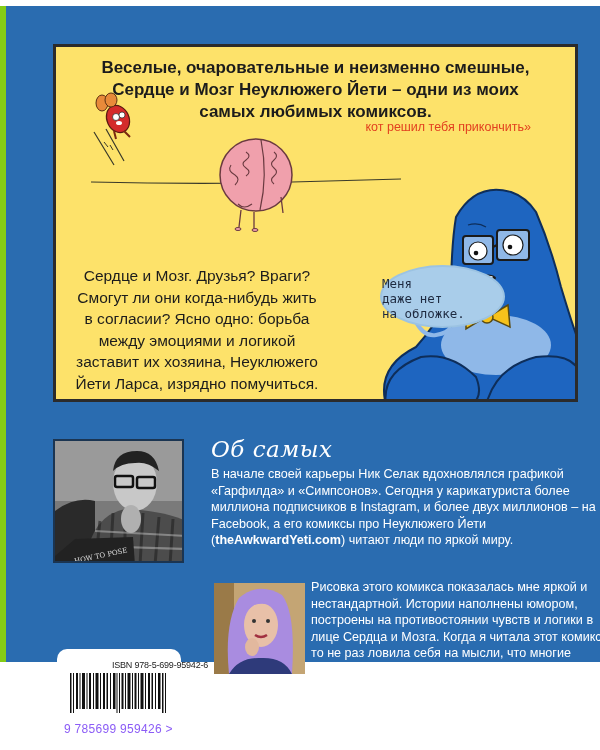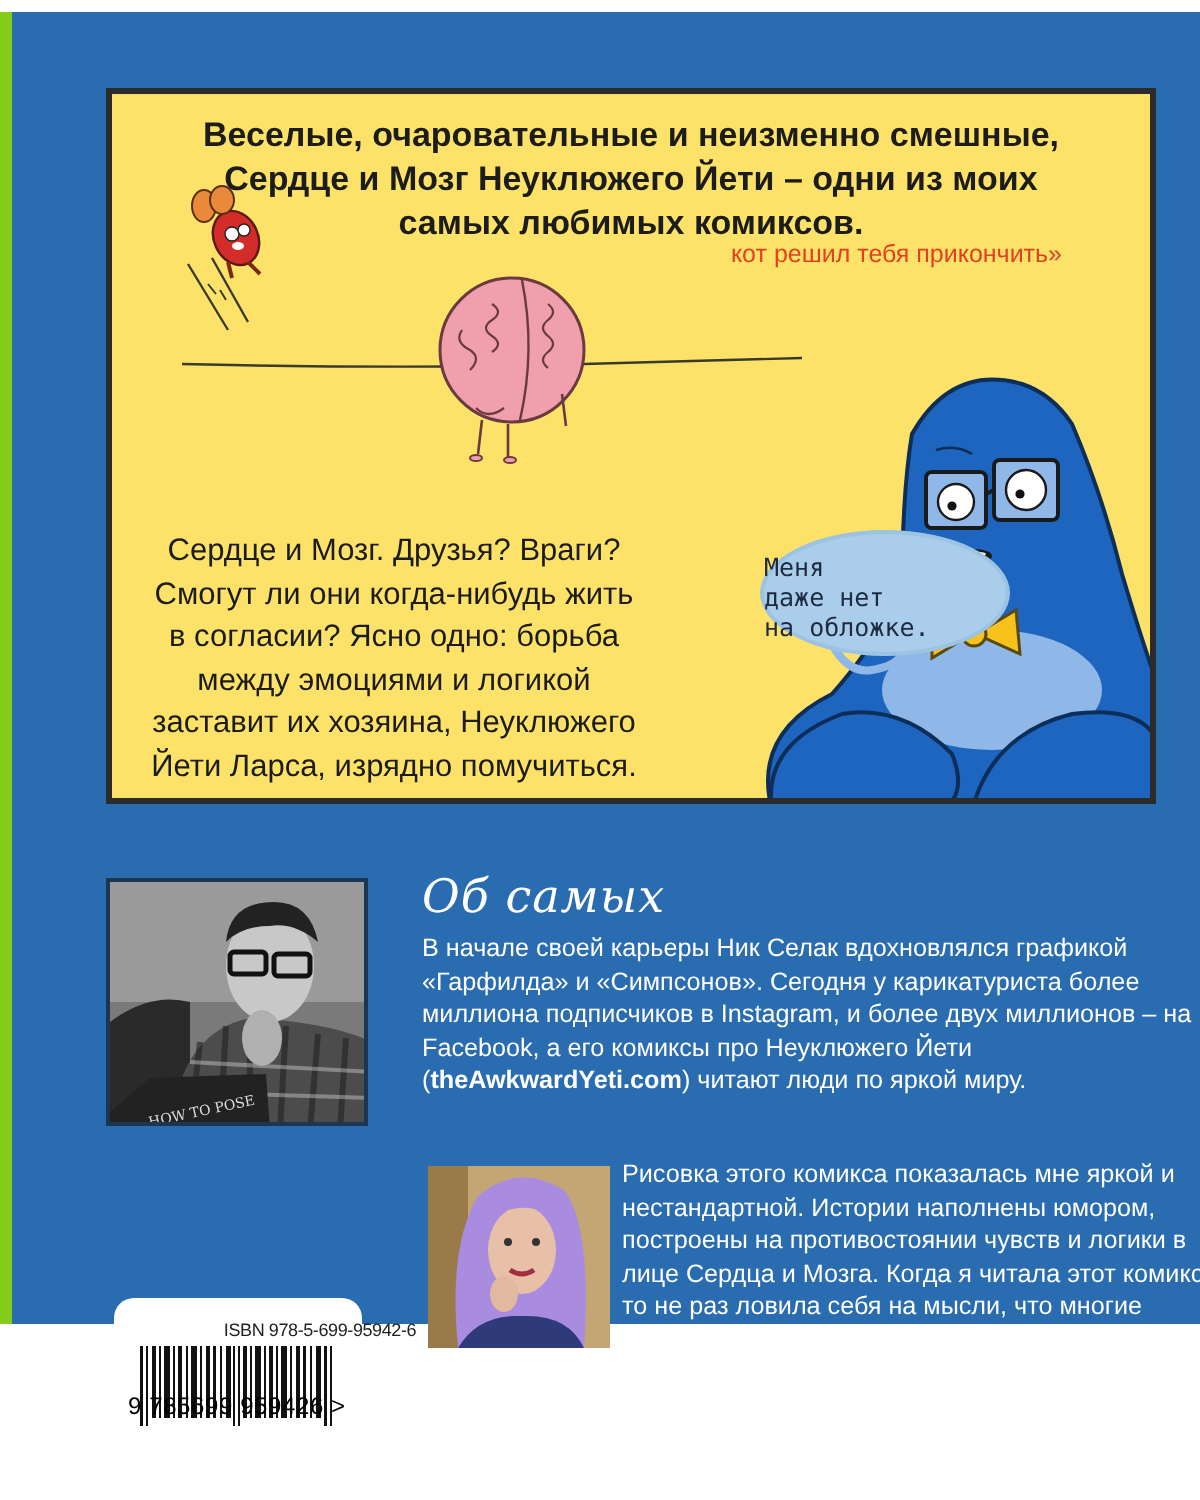--- a/index.html
+++ b/index.html
@@ -83,22 +83,22 @@
   .barcode-box {
     position: absolute; left: 51px; top: 643px; width: 124px; height: 90px;
     background: #ffffff; border-radius: 10px;
   }
   .isbn {
     position: absolute; left: 0; top: 11px; width: 100%; text-align: center;
     font-size: 9px; color: #222; letter-spacing: -0.2px; margin-left: 41px;
   }
   .bars { position: absolute; left: 13px; top: 24px; width: 96px; height: 40px; }
   .barnum {
-    position: absolute; left: 7px; top: 47px; width: 112px;
-    font-family: "Liberation Sans", sans-serif; font-size: 12px; color: #000000;
+    position: absolute; left: 7px; top: 73px; width: 112px;
+    font-family: "Liberation Sans", sans-serif; font-size: 12px; color: #8b5cf6;
     white-space: pre; letter-spacing: 0.3px;
   }
 </style>
 </head>
 <body>
 
 <div class="book">
 
   <div class="panel">
 

